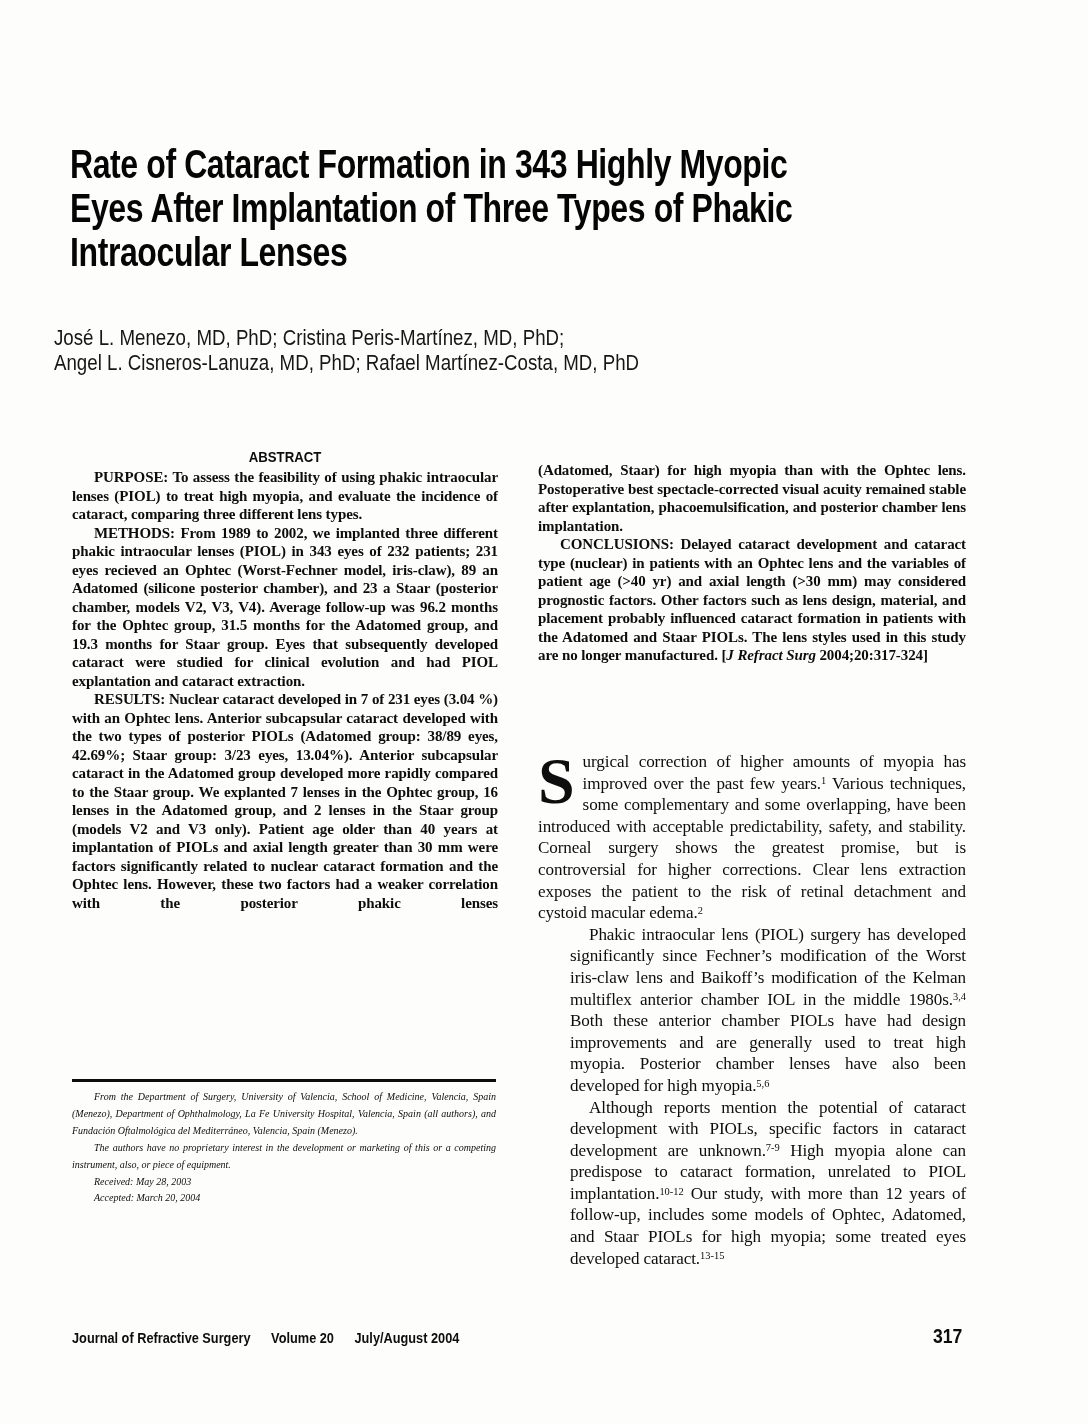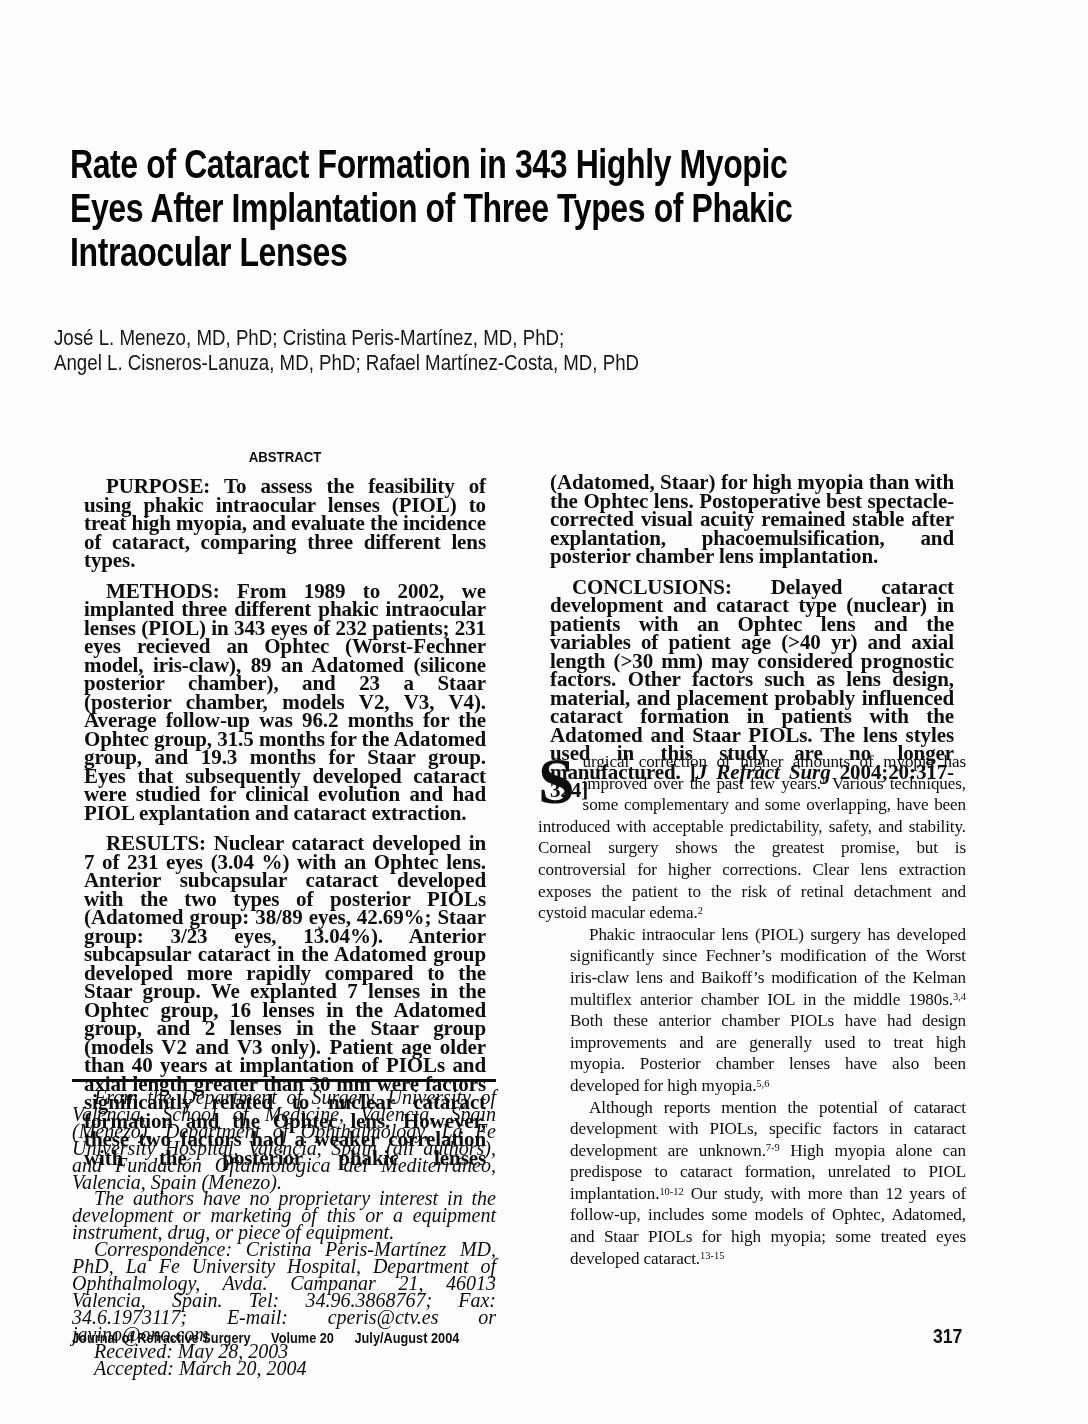--- a/index.html
+++ b/index.html
@@ -49,23 +49,23 @@
     font-family: "Liberation Sans", sans-serif;
     font-weight: bold;
     font-size: 15px;
     line-height: 17px;
     text-align: center;
     transform: scaleX(0.88);
     transform-origin: 50% 50%;
     margin: 0 0 3px 0;
   }
   .abs p {
-    margin: 12px;
+    margin: 0;
     font-weight: bold;
-    font-size: 21px;
+    font-size: 15px;
     line-height: 18.5px;
     text-align: justify;
     text-indent: 22px;
     letter-spacing: -0.1px;
   }
   .abs p.no-indent { text-indent: 0; }
   .abs p.justify-last { text-align-last: justify; }
 
   
   .body-text { position: absolute; left: 538px; top: 751px; width: 428px; }
@@ -98,21 +98,21 @@
     position: absolute;
     left: 72px; top: 1079px;
     width: 424px; height: 3px;
     background: #0d0d0d;
   }
   .footnote {
     position: absolute;
     left: 72px; top: 1089px;
     width: 424px;
     font-style: italic;
-    font-size: 20px;
+    font-size: 10px;
     line-height: 16.9px;
     text-align: justify;
   }
   .footnote p { margin: 0; text-indent: 22px; }
 
   
   .footer-left {
     position: absolute;
     left: 72px; top: 1329px;
     font-family: "Liberation Sans", sans-serif;
@@ -165,22 +165,21 @@
   <section class="body-text">
     <p><span class="dropcap">S</span><span>urgical correction of higher amounts of myopia has improved over the past few years.<sup>1</sup> Various techniques, some complementary and some overlapping, have been introduced with acceptable predictability, safety, and stability. Corneal surgery shows the greatest promise, but is controversial for higher corrections. Clear lens extraction exposes the patient to the risk of retinal detachment and cystoid macular edema.<sup>2</sup></span></p>
     <p class="indent">Phakic intraocular lens (PIOL) surgery has developed significantly since Fechner’s modification of the Worst iris-claw lens and Baikoff’s modification of the Kelman multiflex anterior chamber IOL in the middle 1980s.<sup>3,4</sup> Both these anterior chamber PIOLs have had design improvements and are generally used to treat high myopia. Posterior chamber lenses have also been developed for high myopia.<sup>5,6</sup></p>
     <p class="indent">Although reports mention the potential of cataract development with PIOLs, specific factors in cataract development are unknown.<sup>7-9</sup> High myopia alone can predispose to cataract formation, unrelated to PIOL implantation.<sup>10-12</sup> Our study, with more than 12 years of follow-up, includes some models of Ophtec, Adatomed, and Staar PIOLs for high myopia; some treated eyes developed cataract.<sup>13-15</sup></p>
   </section>
 
   <div class="footnote-rule"></div>
 
   <section class="footnote">
     <p>From the Department of Surgery, University of Valencia, School of Medicine, Valencia, Spain (Menezo), Department of Ophthalmology, La Fe University Hospital, Valencia, Spain (all authors), and Fundación Oftalmológica del Mediterráneo, Valencia, Spain (Menezo).</p>
-    <p>The authors have no proprietary interest in the development or marketing of this or a equipment instrument, drug, or piece of equipment.</p>
-    <p>Correspondence: Cristina Peris-Martínez MD, PhD, La Fe University Hospital, Department of Ophthalmology, Avda. Campanar 21, 46013 Valencia, Spain. Tel: 34.96.3868767; Fax: 34.6.1973117; E-mail: cperis@ctv.es or javino@ono.com</p>
+    <p>The authors have no proprietary interest in the development or marketing of this or a competing instrument, also, or piece of equipment.</p>
     <p>Received: May 28, 2003</p>
     <p>Accepted: March 20, 2004</p>
   </section>
 
   <footer>
     <div class="footer-left">
       <span class="seg">Journal of Refractive Surgery</span>
       <span class="seg">Volume 20</span>
       <span class="seg">July/August 2004</span>
     </div>

